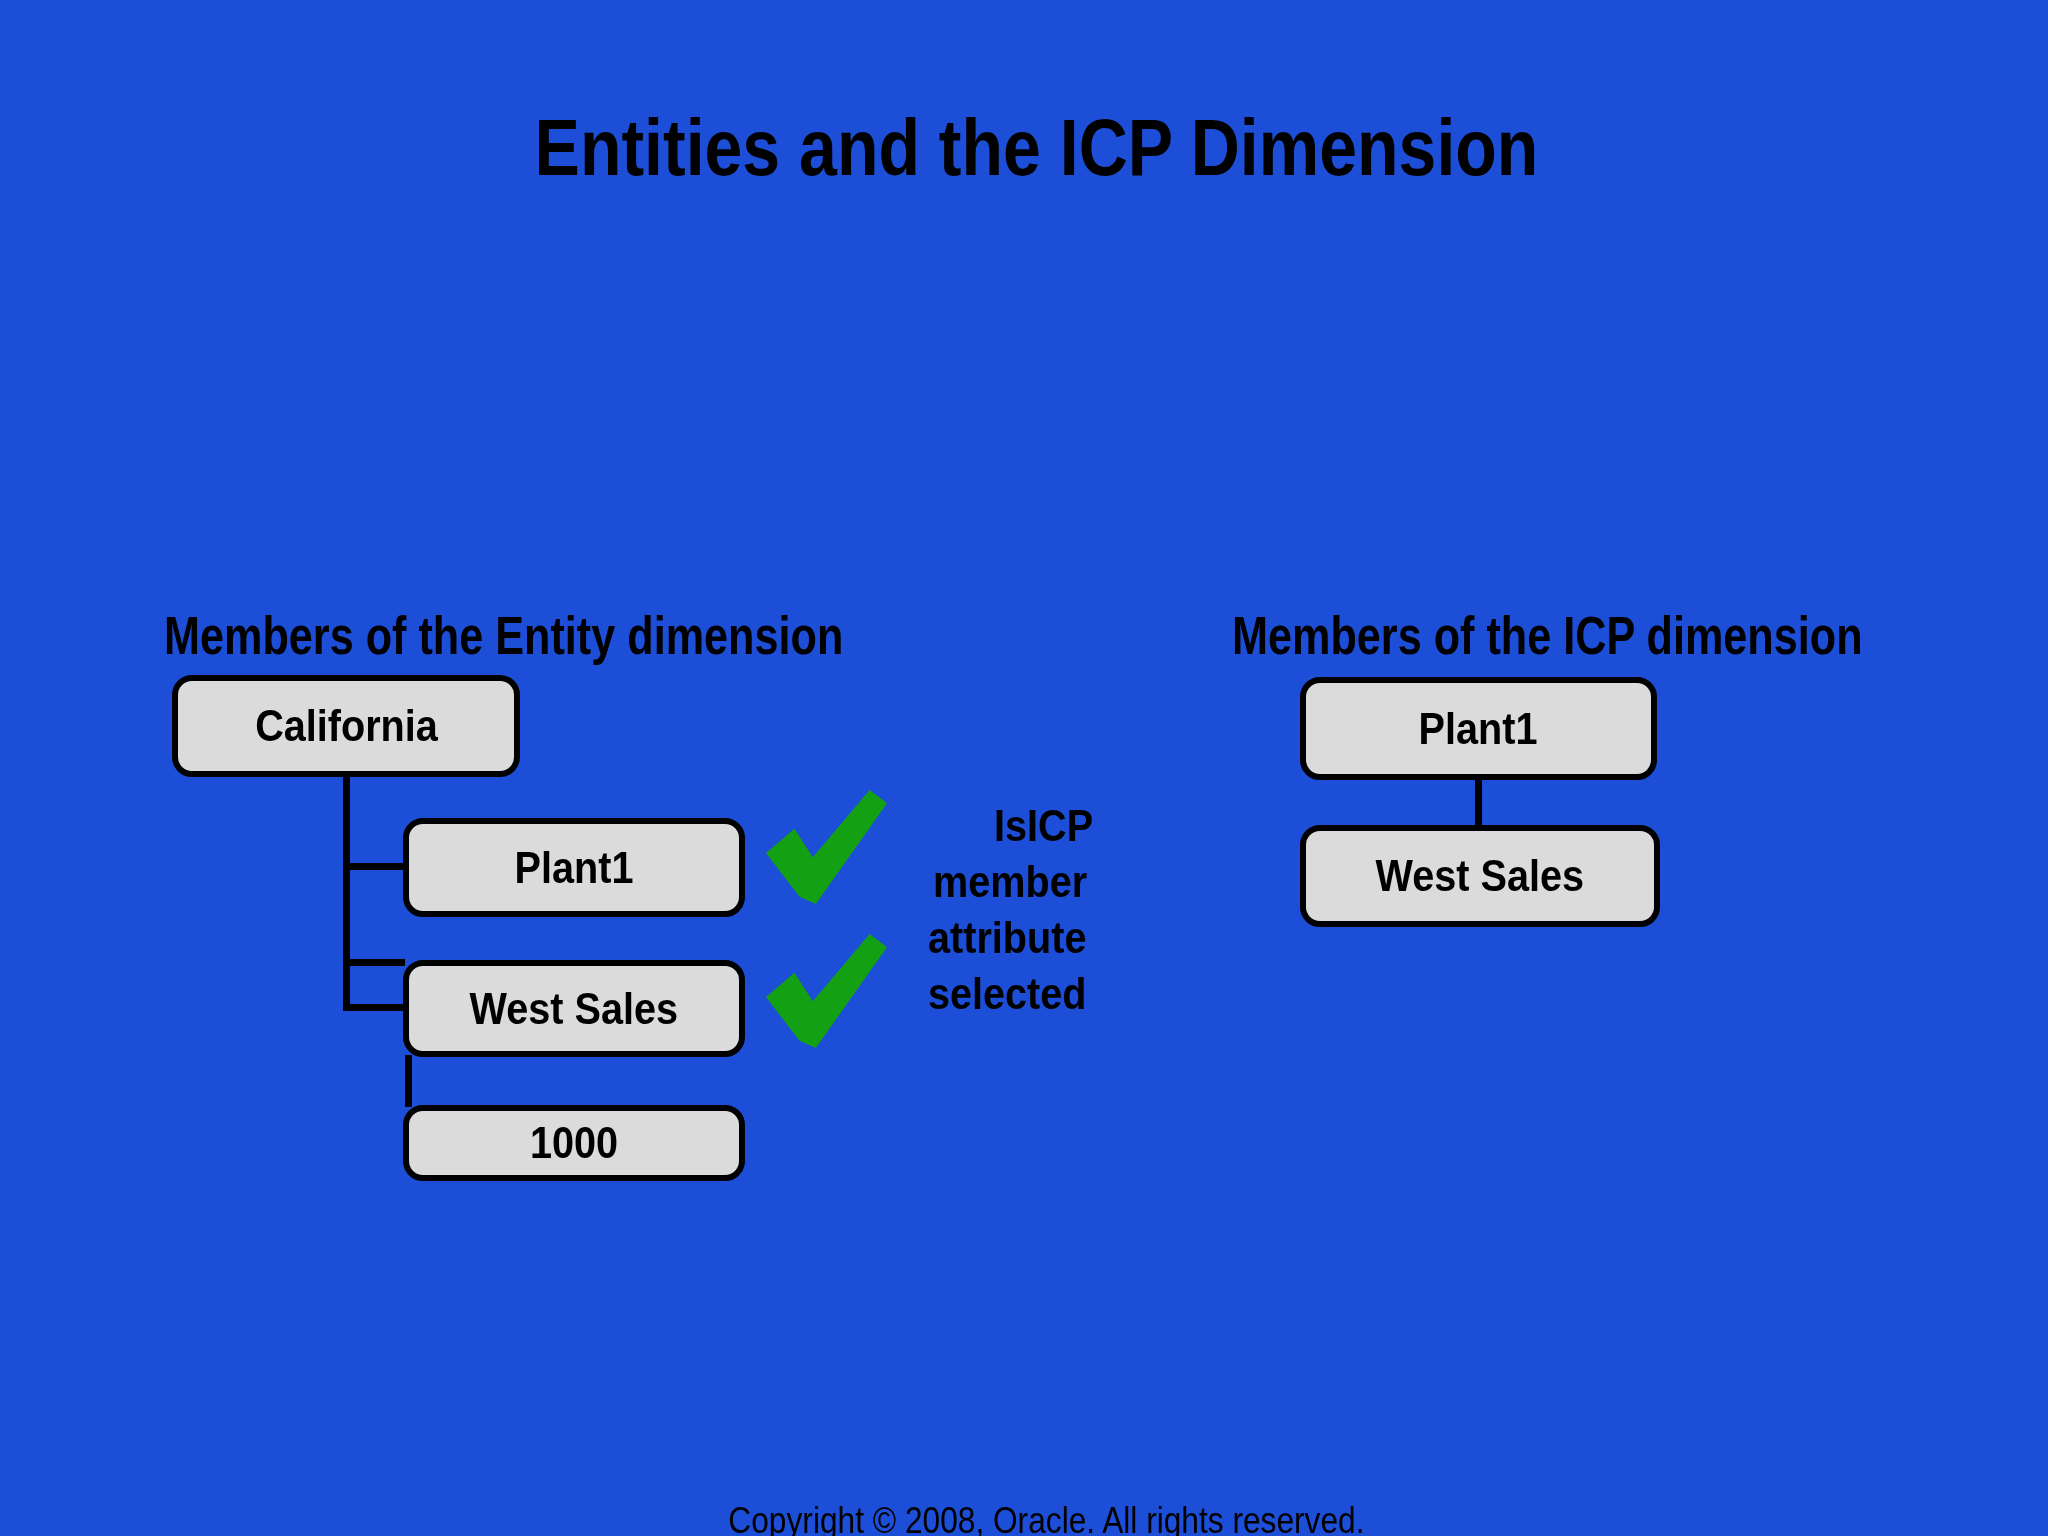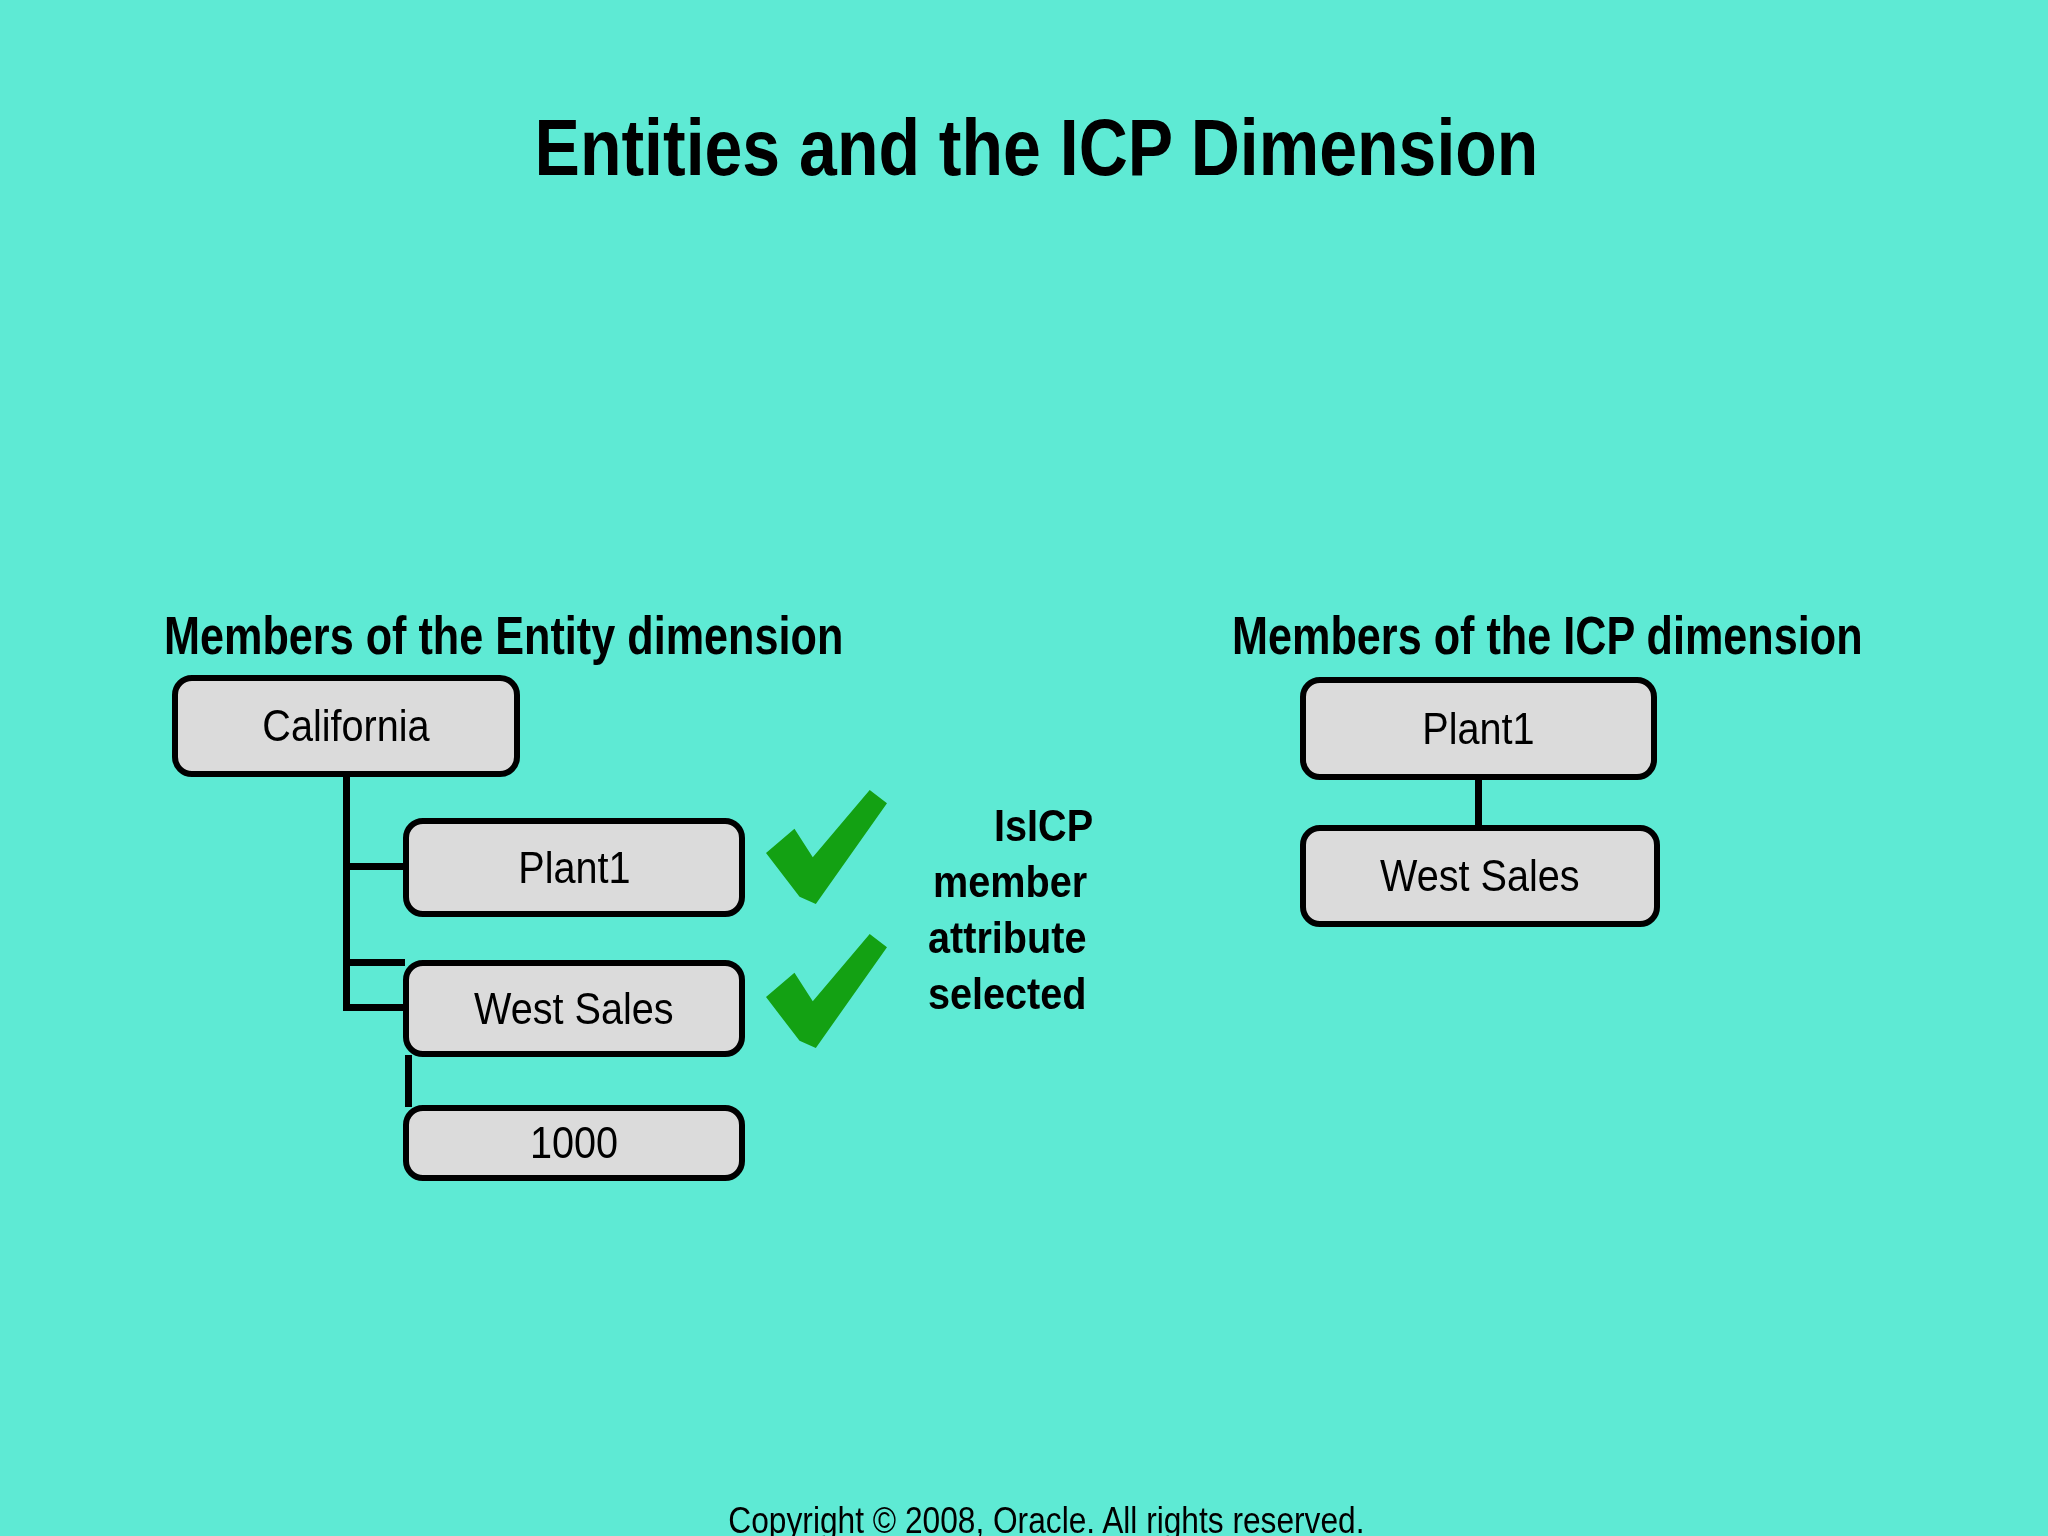--- a/index.html
+++ b/index.html
@@ -1,18 +1,18 @@
 <!DOCTYPE html>
 <html><head>
 <meta charset="utf-8">
 <style>
   html,body { margin:0; padding:0; background:#ffffff; }
   #slide {
     position:relative; width:2048px; height:1536px; overflow:hidden;
-    background:#5eead4; color:#000000;
+    background:#1d4ed8; color:#000000;
     font-family:"Liberation Sans","DejaVu Sans",sans-serif;
   }
   
   .cond-l { display:inline-block; white-space:nowrap; transform:scaleX(0.85); transform-origin:0 50%; }
   .cond-l80 { display:inline-block; white-space:nowrap; transform:scaleX(0.80); transform-origin:0 50%; }
   .cond-l90 { display:inline-block; white-space:nowrap; transform:scaleX(0.90); transform-origin:0 50%; }
   .cond-c { display:inline-block; white-space:nowrap; transform:scaleX(0.85); transform-origin:50% 50%; }
   .cond-c88 { display:inline-block; white-space:nowrap; transform:scaleX(0.88); transform-origin:50% 50%; }
   .cond-c90 { display:inline-block; white-space:nowrap; transform:scaleX(0.90); transform-origin:50% 50%; }
 
@@ -30,21 +30,21 @@
   .section-heading {
     position:absolute; top:606px; font-size:54px; font-weight:bold; line-height:58px;
   }
   .section-heading.left  { left:164px; }
   .section-heading.right { left:1232px; }
 
   .node {
     position:absolute; box-sizing:border-box;
     background:#DBDBDB; border:6px solid #000000; border-radius:20px;
     display:flex; align-items:center; justify-content:center;
-    font-size:44px; color:#000000;
+    font-size:44px; color:#000000;font-weight:bold;
   }
   .n-california { left:172px;  top:675px;  width:348px; height:102px; }
   .n-plant1-l   { left:403px;  top:818px;  width:342px; height:99px; }
   .n-west-l     { left:403px;  top:960px;  width:342px; height:97px; }
   .n-1000       { left:403px;  top:1105px; width:342px; height:76px; }
   .n-plant1-r   { left:1300px; top:677px;  width:357px; height:103px; }
   .n-west-r     { left:1300px; top:825px;  width:360px; height:102px; }
 
   .line { position:absolute; background:#000000; }
   .l-trunk   { left:343px;  top:774px;  width:7px;  height:237px; }

